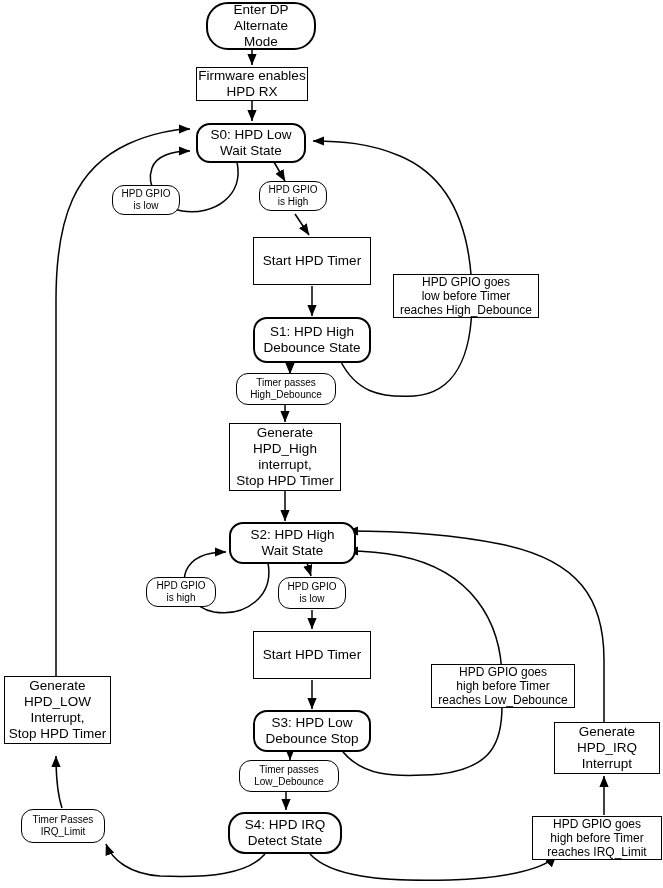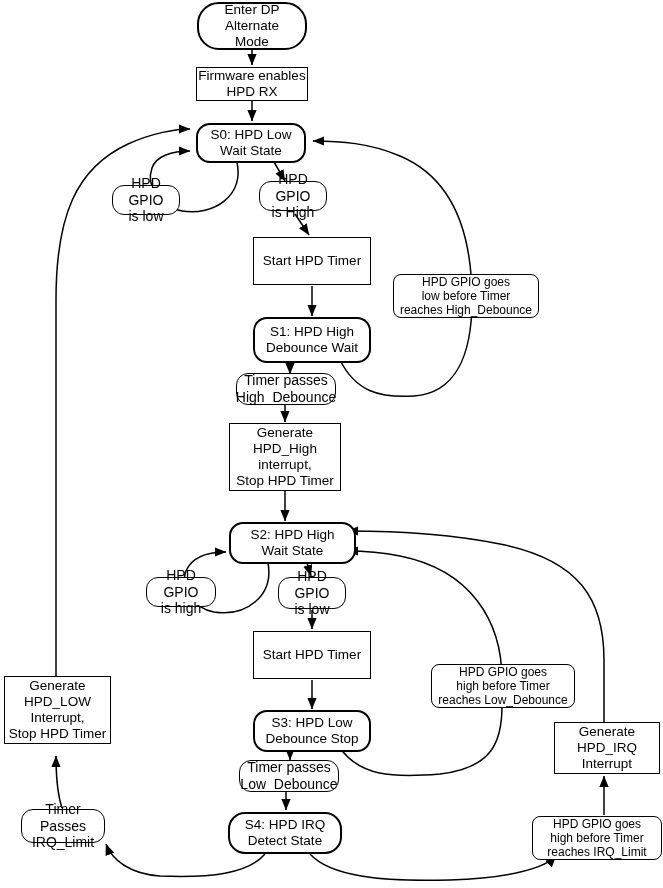--- a/index.html
+++ b/index.html
@@ -50,24 +50,24 @@
     font-size: 13.5px;
   }
   .process {
     border-radius: 0;
     border-width: 1.6px;
     font-size: 13.5px;
   }
   .label {
     border-radius: 12px;
     border-width: 1.6px;
-    font-size: 14px;
+    font-size: 10px;
   }
   .note {
-    border-radius: 8px;
+    border-radius: 0;
     border-width: 1.6px;
     font-size: 12px;
   }
 </style>
 </head>
 <body>
 
 <div id="canvas">
 
   <svg id="edges" viewBox="0 0 663 888" xmlns="http://www.w3.org/2000/svg">
@@ -119,21 +119,21 @@
       <path d="M56,676 L56,300 C56,216 76,168 128,144 C152,133 176,129 190,129"></path>
 
       <path d="M310,854 C330,876 380,882 450,880 C510,878 545,868 556,856" marker-end=""></path>
 
       <path d="M604,815 L604,776"></path>
 
       <path d="M604,722 L604,660 C604,600 580,560 500,544 C440,532 380,531 347,531"></path>
     </g>
   </svg>
 
-  <div class="node terminal" style="left:197px; top:2px; width:110px; height:48px;">
+  <div class="node terminal" style="left:206px; top:2px; width:110px; height:48px;">
     <span class="txt">Enter DP
 Alternate
 Mode</span>
   </div>
 
   <div class="node process" style="left:196px; top:67px; width:112px; height:34px;">
     <span class="txt">Firmware enables
 HPD RX</span>
   </div>
 
@@ -151,21 +151,21 @@
     <span class="txt">HPD GPIO
 is High</span>
   </div>
 
   <div class="node process" style="left:253px; top:237px; width:118px; height:48px;">
     <span class="txt">Start HPD Timer</span>
   </div>
 
   <div class="node state" style="left:253px; top:317px; width:118px; height:46px;">
     <span class="txt">S1: HPD High
-Debounce Wait</span>
+Debounce State</span>
   </div>
 
   <div class="node label" style="left:236px; top:373px; width:100px; height:32px;">
     <span class="txt">Timer passes
 High_Debounce</span>
   </div>
 
   <div class="node note" style="left:393px; top:274px; width:146px; height:44px;">
     <span class="txt">HPD GPIO goes
 low before Timer

